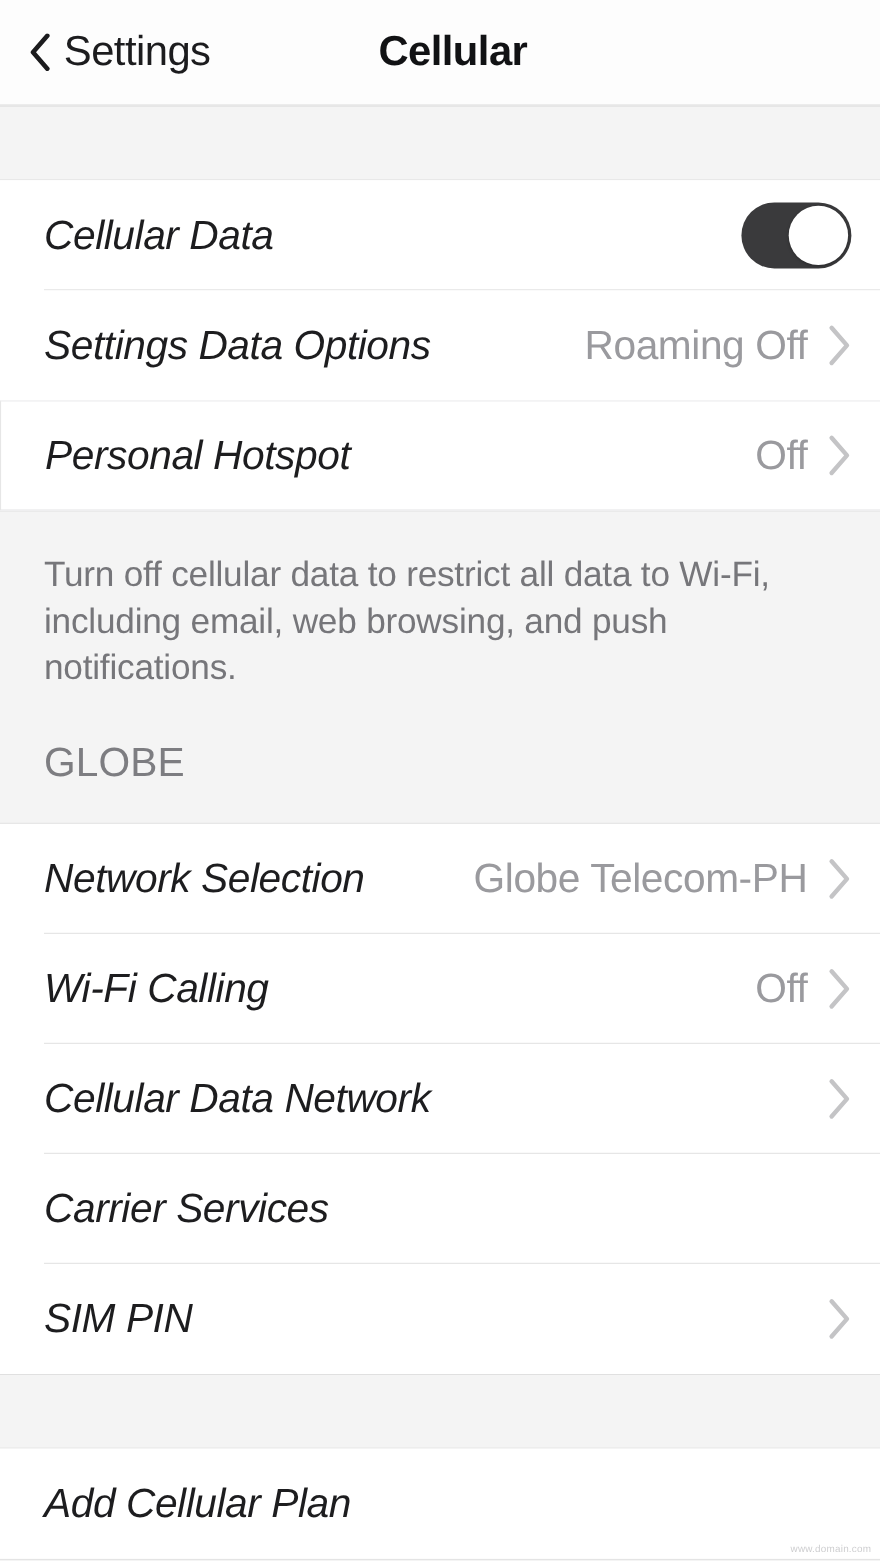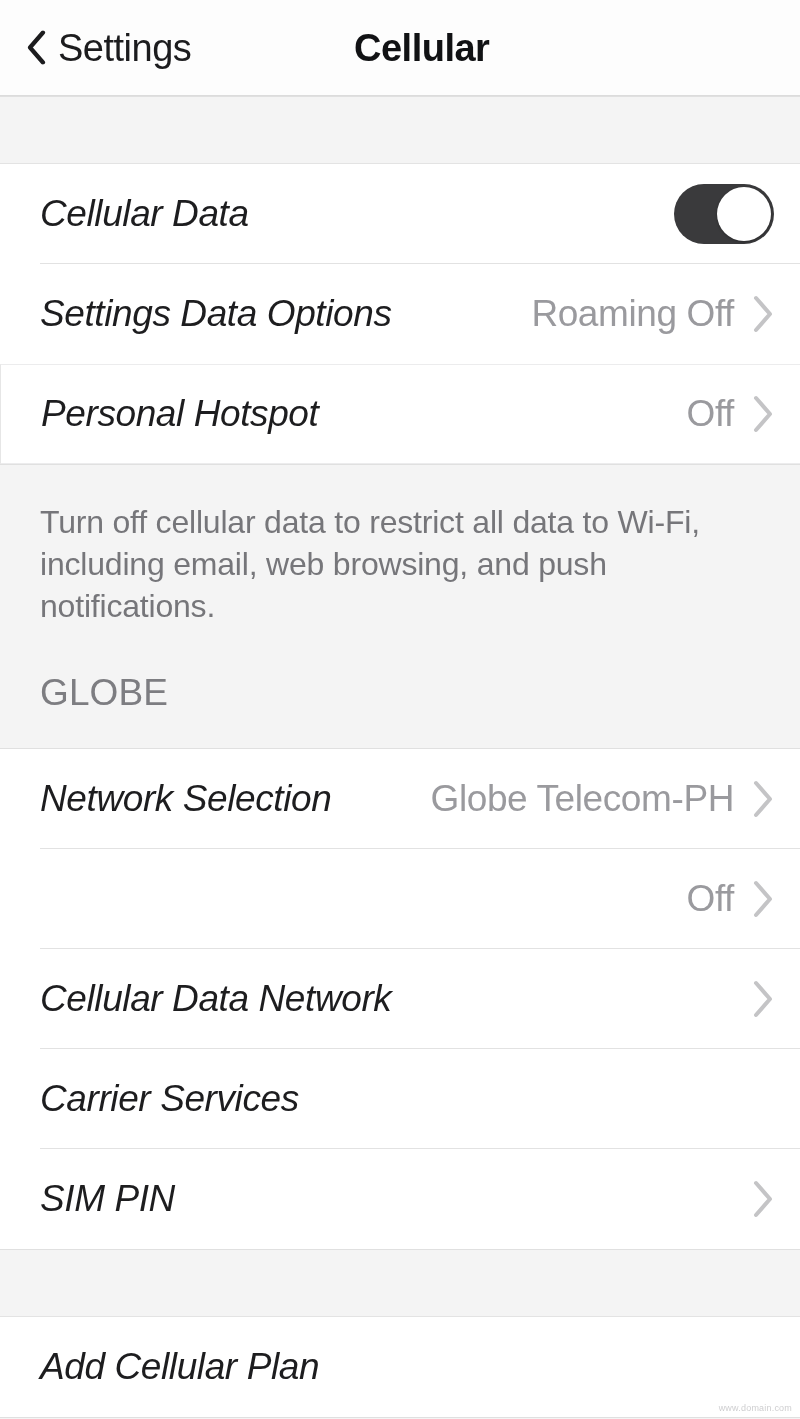--- a/index.html
+++ b/index.html
@@ -45,21 +45,21 @@
   }
   .back-chevron svg { display:block; }
   .nav-back-label {
     font-size:38px;
     color:#1c1c1e;
     letter-spacing:-0.5px;
     white-space:nowrap;
   }
   .nav-title {
     position:absolute;
-    left:354px;
+    left:344px;
     top:50%;
     transform:translateY(-50%);
     font-size:38px;
     font-weight:bold;
     color:#111214;
     letter-spacing:-0.5px;
     white-space:nowrap;
   }
 
   
@@ -244,20 +244,21 @@
       <span class="row-spacer"></span>
       <span class="row-value">Globe Telecom-PH</span>
       <span class="chevron">
         <svg width="22" height="38" viewBox="0 0 22 38" fill="none" xmlns="http://www.w3.org/2000/svg">
           <path d="M4 3 L18 19 L4 35" stroke="#c4c4c6" stroke-width="4" stroke-linecap="round" stroke-linejoin="round"></path>
         </svg>
       </span>
     </div>
 
     <div class="row sep">
+      <span class="row-label">Wi-Fi Calling</span>
       <span class="row-spacer"></span>
       <span class="row-value">Off</span>
       <span class="chevron">
         <svg width="22" height="38" viewBox="0 0 22 38" fill="none" xmlns="http://www.w3.org/2000/svg">
           <path d="M4 3 L18 19 L4 35" stroke="#c4c4c6" stroke-width="4" stroke-linecap="round" stroke-linejoin="round"></path>
         </svg>
       </span>
     </div>
 
     <div class="row sep">

